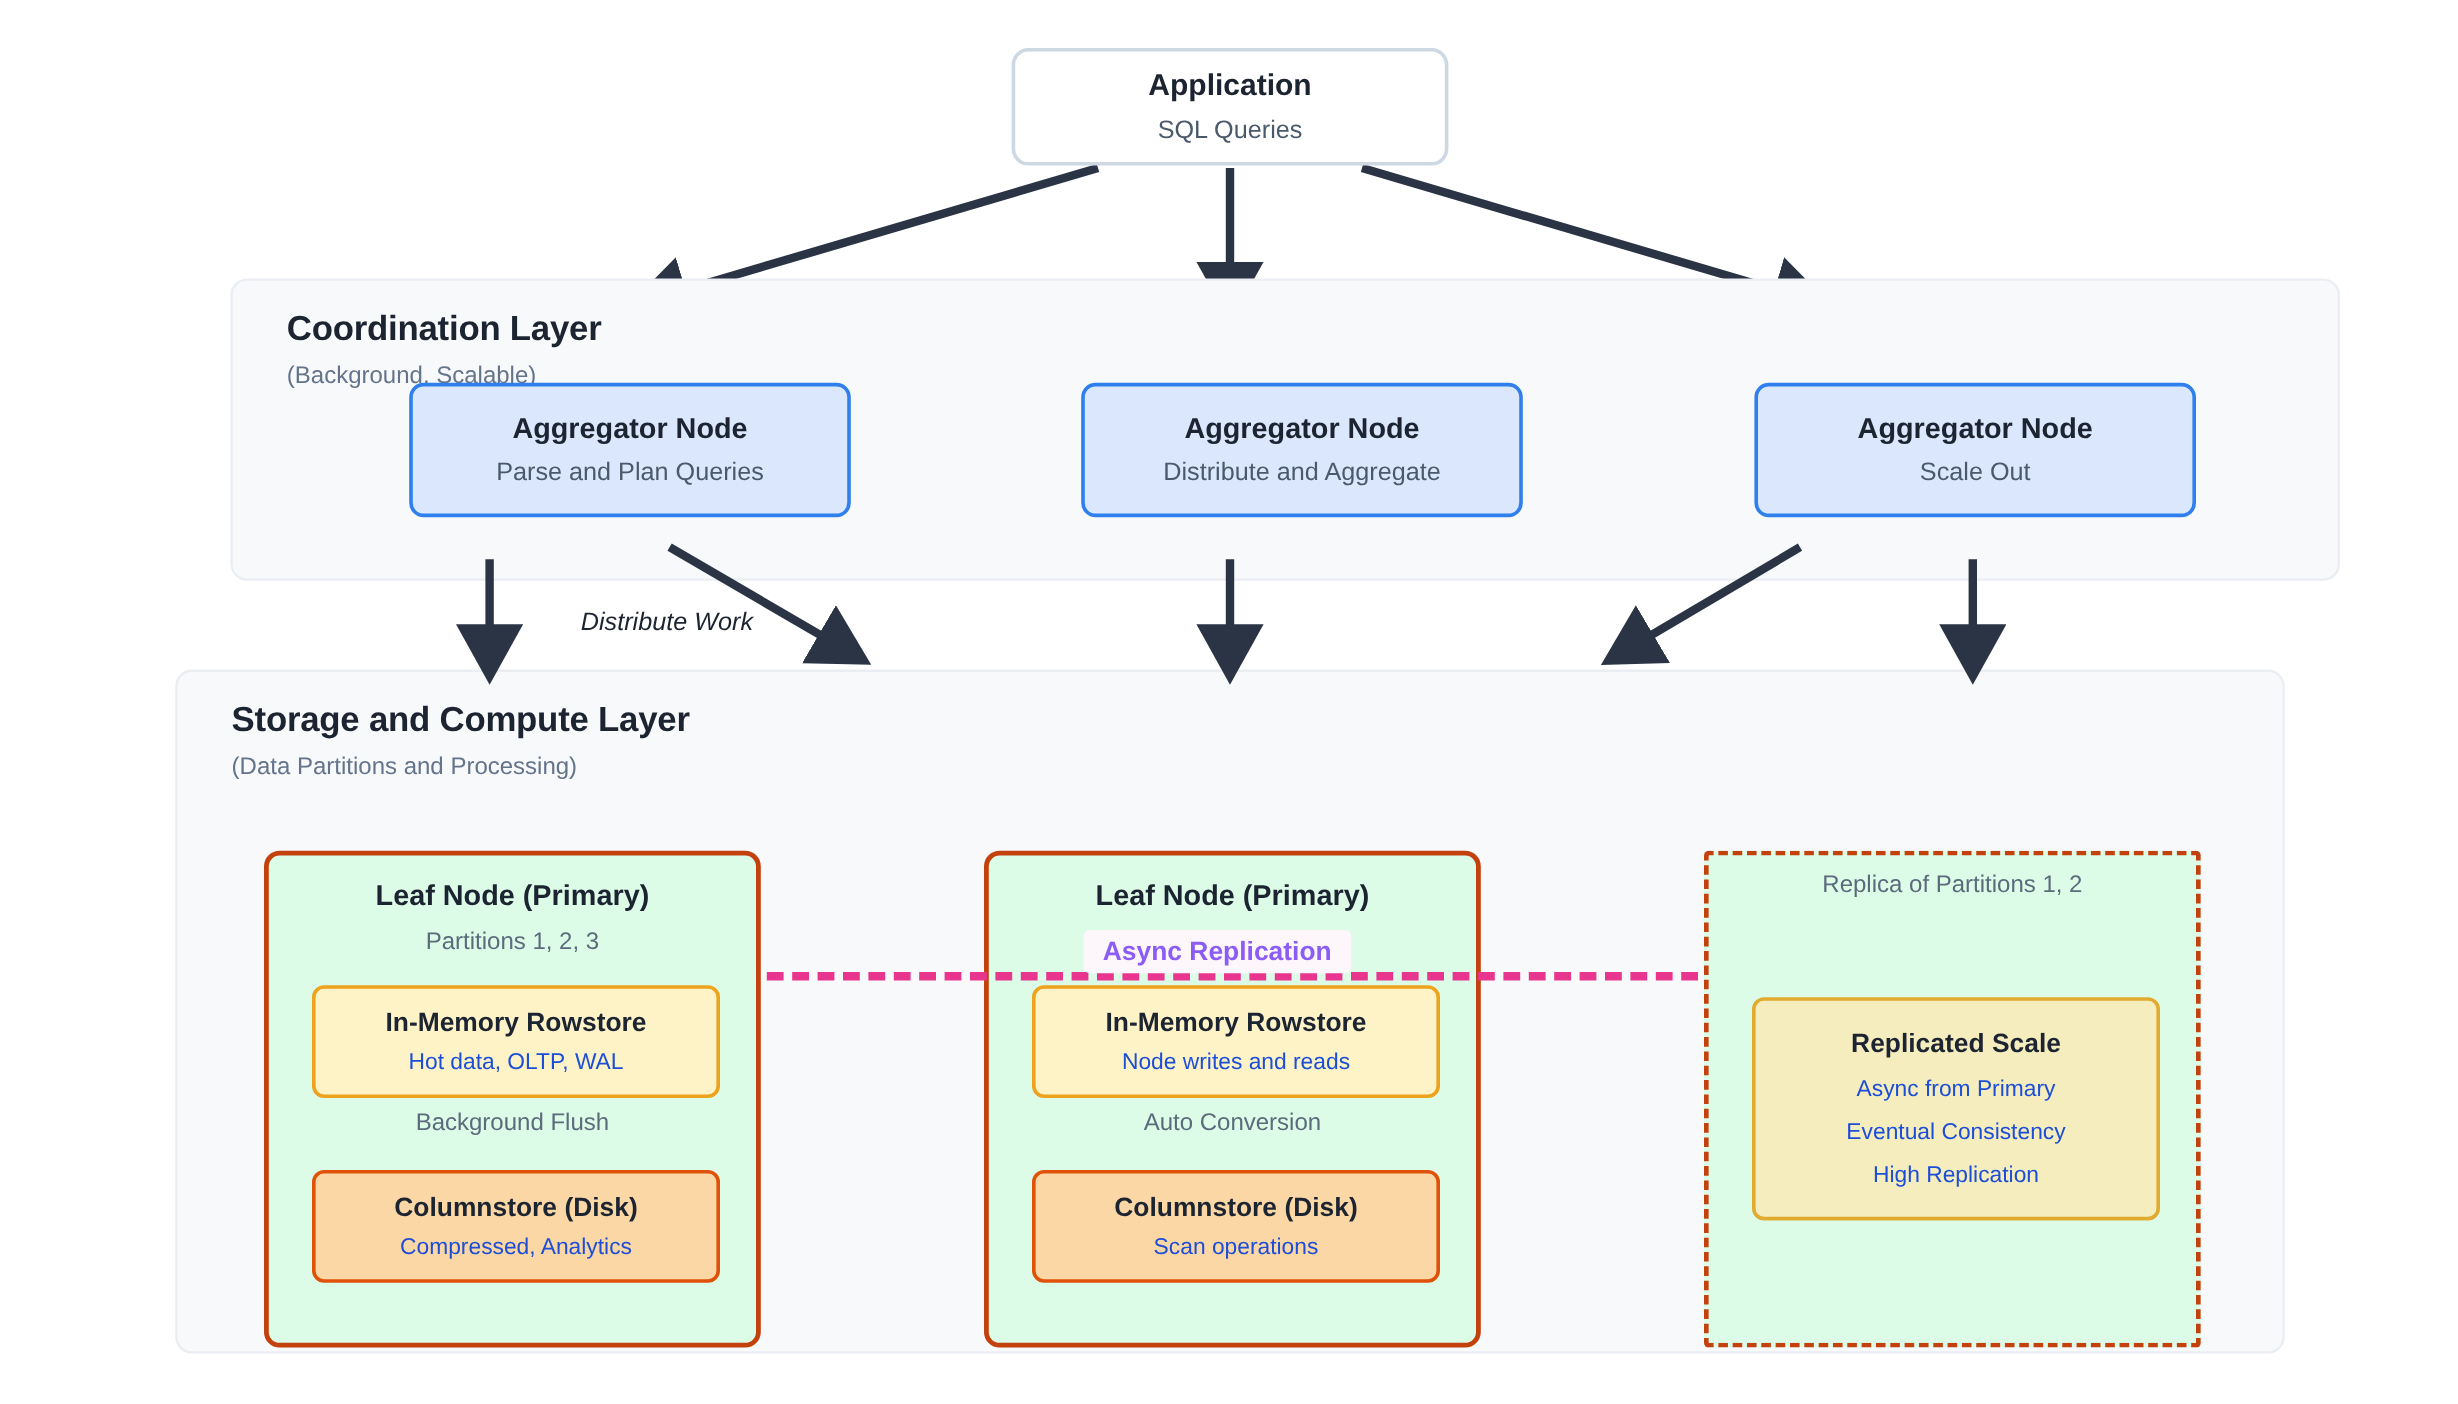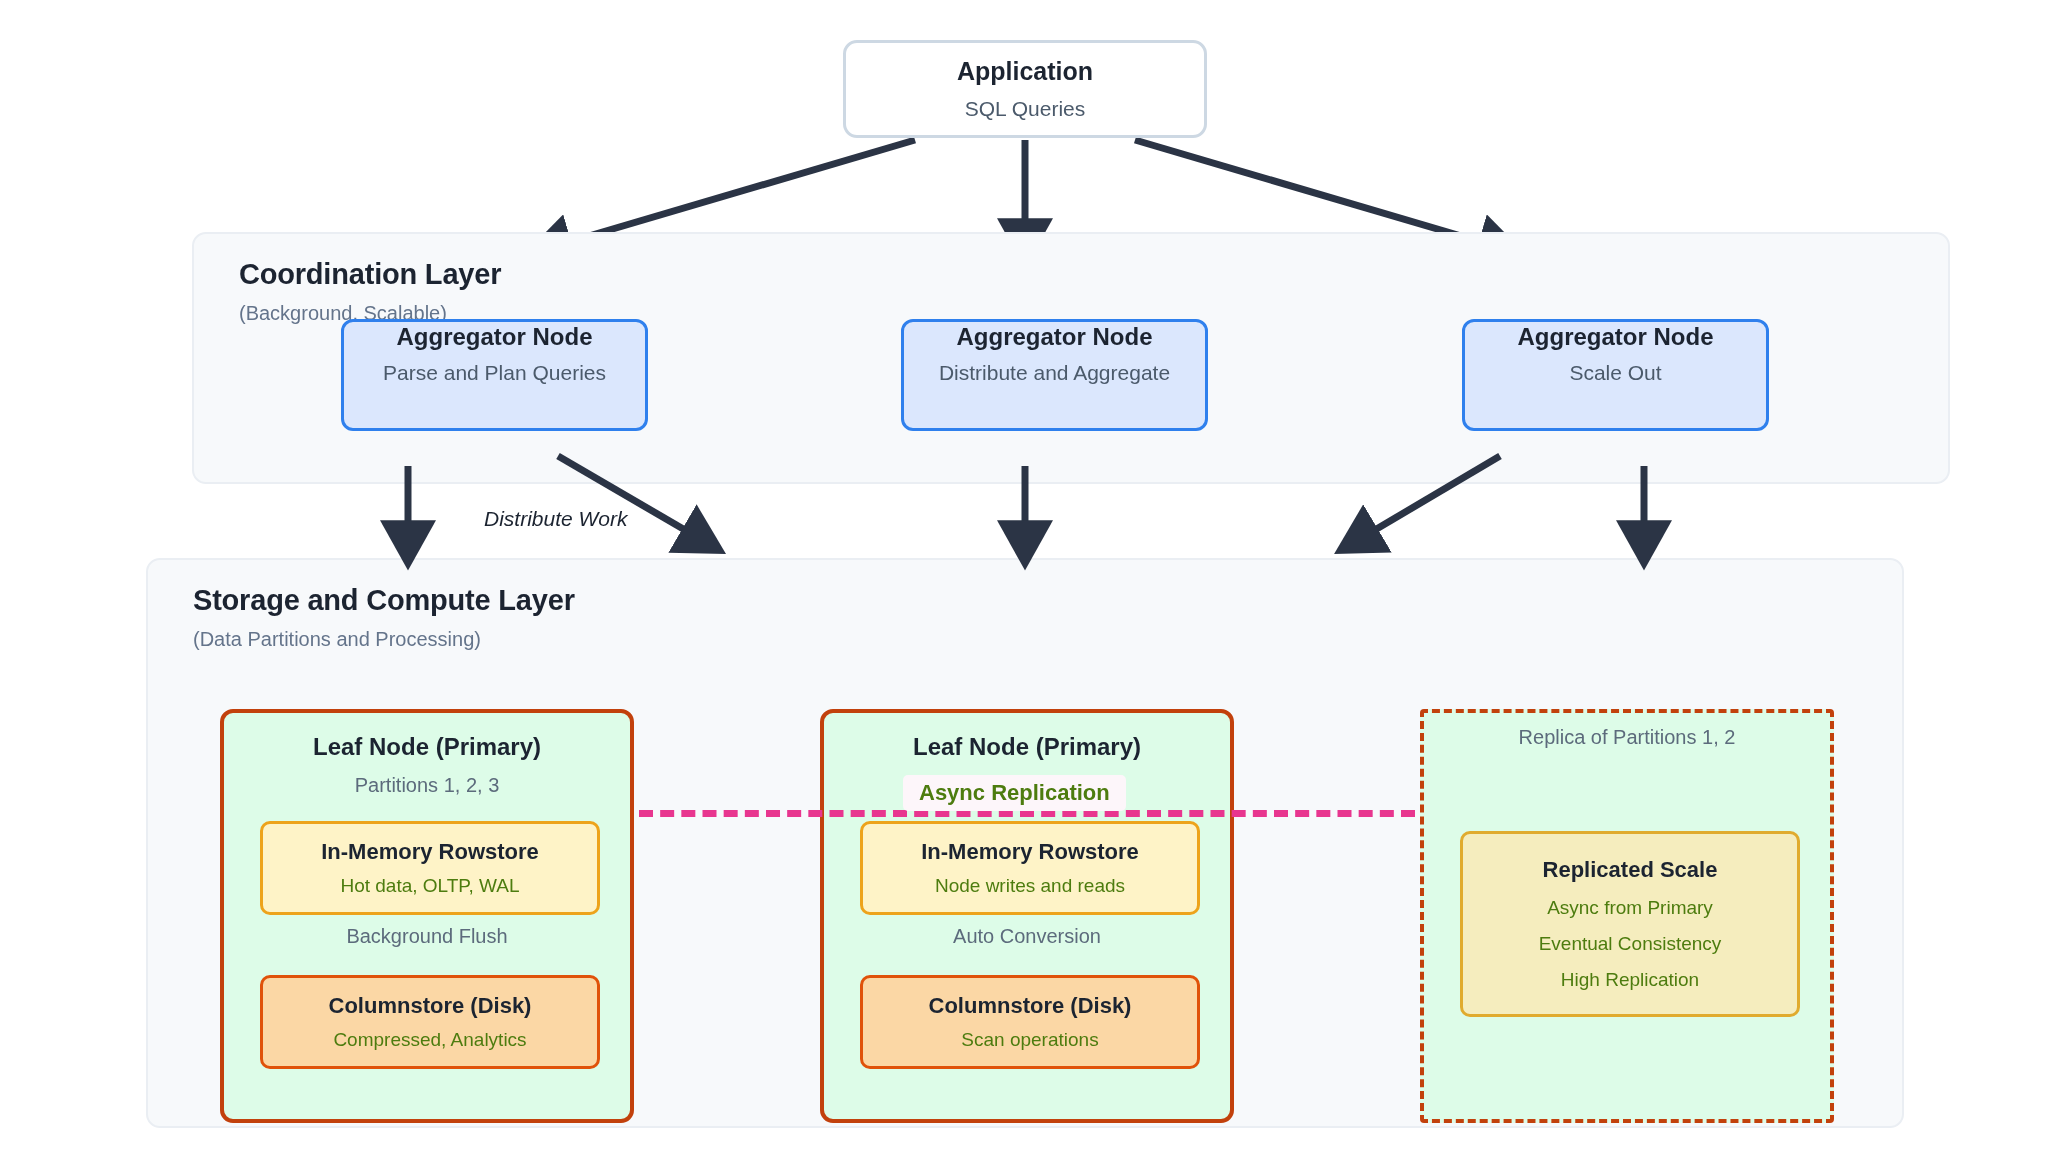--- a/index.html
+++ b/index.html
@@ -102,30 +102,30 @@
     left: 45px;
     top: 68px;
     font-size: 20px;
     color: #64748b;
   }
 
   
   .agg-node {
     position: absolute;
     top: 85px;
-    width: 307px;
+    width: 368px;
     height: 112px;
     background: #dbe7fd;
     border: 3px solid #2f80ed;
     border-radius: 12px;
     box-sizing: border-box;
     display: flex;
     flex-direction: column;
     align-items: center;
-    justify-content: flex-start;
+    justify-content: center;
     z-index: 3;
   }
   .agg-node .box-title { font-size: 24px; }
   .agg-node .box-sub   { font-size: 21px; margin-top: 7px; }
   #agg-0 { left: 147px; }
   #agg-1 { left: 707px; }
   #agg-2 { left: 1268px; }
 
   
   .leaf-node {
@@ -192,21 +192,21 @@
     background: #f5edbe;
     border: 3px solid #e0ab2e;
   }
   .store-title {
     font-size: 22px;
     font-weight: bold;
     color: #1c2431;
   }
   .store-sub {
     font-size: 19px;
-    color: #4d7c0f;
+    color: #1d4ed8;
     margin-top: 10px;
   }
   .store-replicated .store-sub { margin-top: 14px; }
 
   .mid-label {
     position: absolute;
     left: 0;
     top: 212px;
     width: 100%;
     text-align: center;
@@ -226,21 +226,21 @@
   }
   #replication-label {
     position: absolute;
     left: 903px;
     top: 775px;
     padding: 5px 16px;
     background: #fdf6fa;
     border-radius: 5px;
     font-size: 22px;
     font-weight: bold;
-    color: #4d7c0f;
+    color: #8b5cf6;
     white-space: nowrap;
     z-index: 7;
   }
 
   
   #distribute-work-label {
     position: absolute;
     left: 484px;
     top: 507px;
     font-size: 21px;

